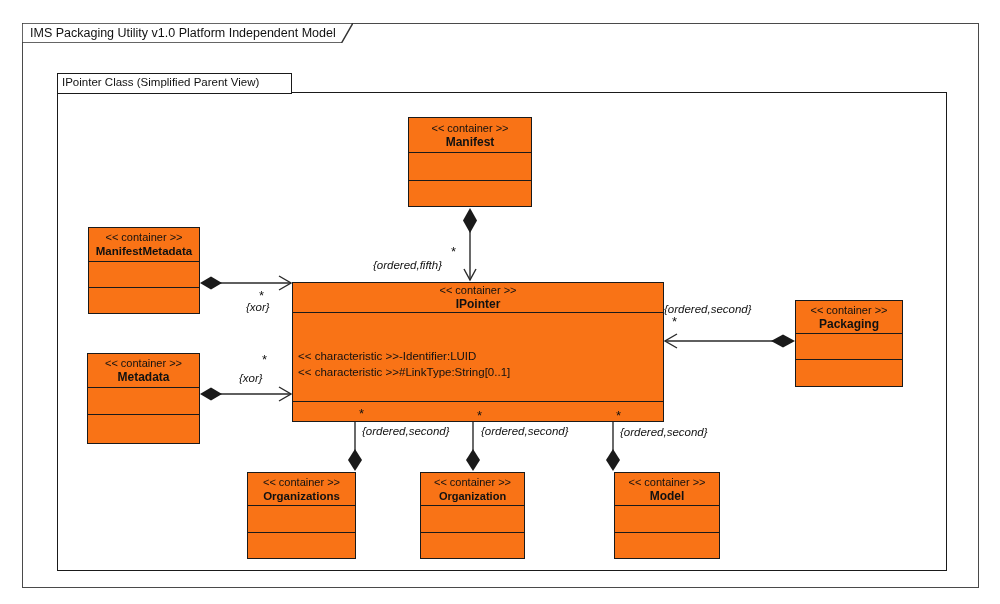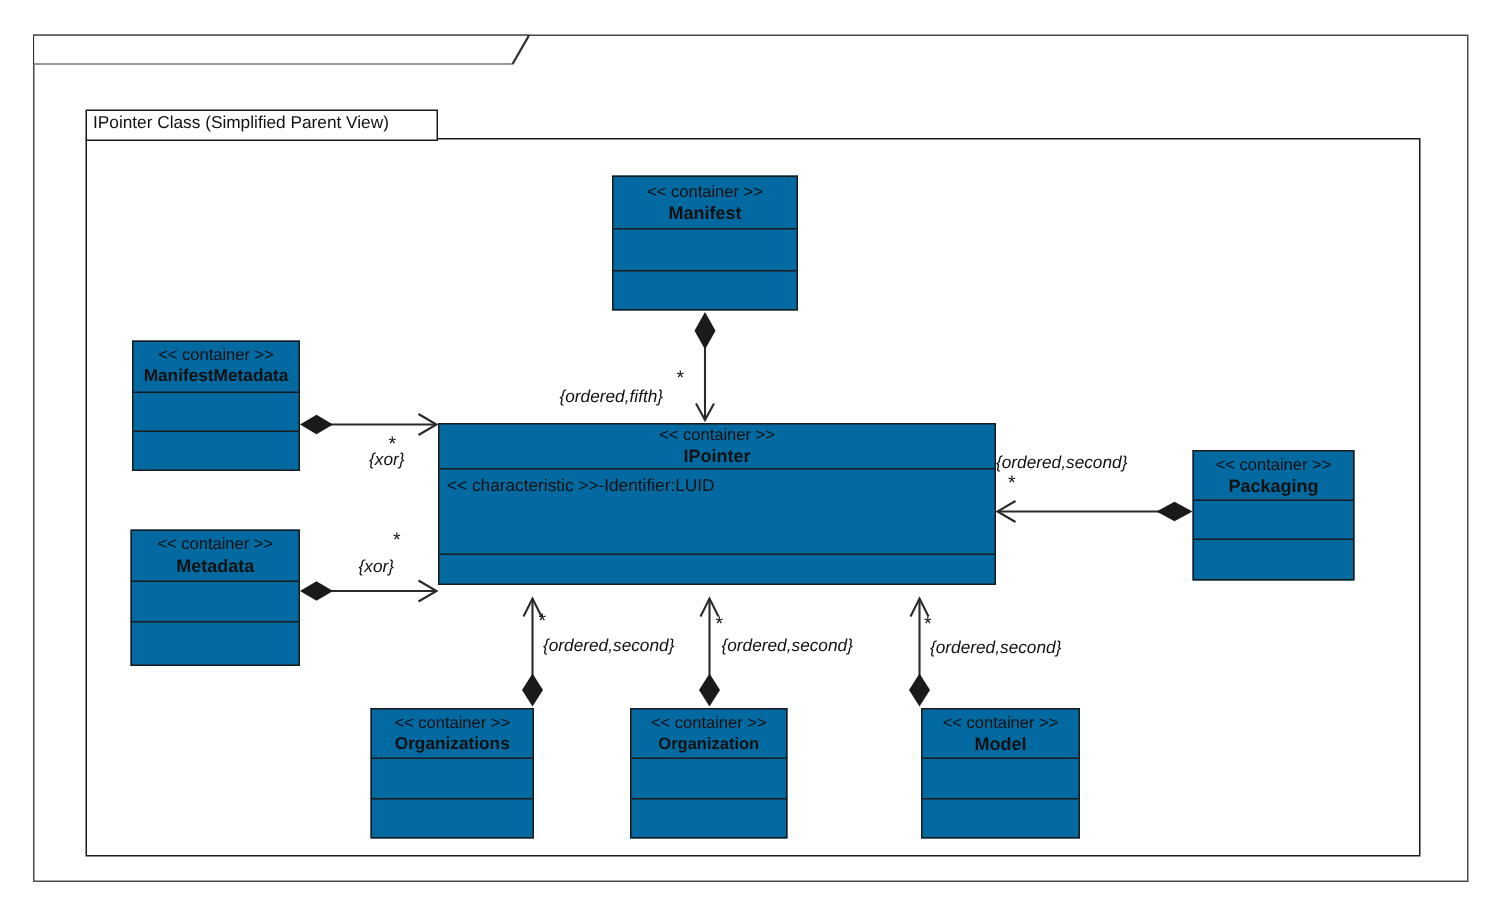--- a/index.html
+++ b/index.html
@@ -8,42 +8,43 @@
   .outer-frame{position:absolute;left:22px;top:23px;width:955px;height:563px;
                border:1.5px solid #4a4a4a;background:#ffffff;}
   .frame-tab-border{position:absolute;left:22px;top:23px;width:331px;height:20px;pointer-events:none;}
   .frame-title{position:absolute;left:30px;top:26px;font-size:12.5px;color:#111;white-space:nowrap;}
   .inner-frame{position:absolute;left:57px;top:92px;width:888px;height:477px;
                border:1.8px solid #1a1a1a;background:#ffffff;}
   .inner-tab{position:absolute;left:57px;top:73px;width:233px;height:19px;
              border:1.3px solid #1a1a1a;background:#ffffff;}
   .inner-title{position:absolute;left:62px;top:76px;font-size:11.5px;white-space:nowrap;}
   svg.overlay{position:absolute;left:0;top:0;width:1000px;height:604px;}
-  .uml-class{position:absolute;background:#0369a1;border:1.5px solid #1a1a1a;box-sizing:border-box;}
+  .uml-class{position:absolute;background:#f97316;border:1.5px solid #1a1a1a;box-sizing:border-box;}
   .hdr{box-sizing:border-box;display:flex;flex-direction:column;justify-content:center;
        align-items:center;border-bottom:1.5px solid #1a1a1a;}
   .stereo{font-size:11px;line-height:14px;white-space:nowrap;}
   .cname{font-size:12px;font-weight:bold;line-height:15px;white-space:nowrap;}
   .comp{box-sizing:border-box;border-bottom:1.5px solid #1a1a1a;}
   .comp:last-child{border-bottom:none;}
-  .attrs{padding:3px 0 0 5px;}
+  .attrs{padding:3px 0 0 5px;margin-top:32px;}
   .attr-line{font-size:11.5px;line-height:16px;white-space:nowrap;}
   .elabel{position:absolute;font-size:11.5px;white-space:nowrap;color:#111;font-style:italic;}
   .emult{position:absolute;font-size:13px;white-space:nowrap;color:#111;}
 </style>
 </head>
 <body>
 
 <div class="canvas">
 
   <div class="outer-frame"></div>
 
   <svg class="frame-tab-border" viewBox="0 0 331 20">
     <polygon points="0,0 331,0 319.5,20 0,20" fill="#ffffff" stroke="#333333" stroke-width="1.5"></polygon>
   </svg>
+  <div class="frame-title">IMS Packaging Utility v1.0 Platform Independent Model</div>
 
   <div class="inner-frame"></div>
   <div class="inner-tab"></div>
   <div class="inner-title">IPointer Class (Simplified Parent View)</div>
 
   <svg class="overlay">
 
     <g stroke="#2a2a2a" stroke-width="1.4" fill="none">
       <line x1="470" y1="231" x2="470" y2="280"></line>
       <polygon points="470,208 477,220.5 470,233 463,220.5" fill="#1a1a1a" stroke="none"></polygon>
@@ -114,20 +115,21 @@
     <div class="comp" style="height:28px;"></div>
   </div>
 
   <div class="uml-class" style="left:292px;top:282px;width:372px;">
     <div class="hdr" style="height:30px;">
       <div class="stereo">&lt;&lt; container &gt;&gt;</div>
       <div class="cname">IPointer</div>
     </div>
     <div class="comp attrs" style="height:57px;">
       <div class="attr-line">&lt;&lt; characteristic &gt;&gt;-Identifier:LUID</div>
+      <div class="attr-line">&lt;&lt; characteristic &gt;&gt;#LinkType:String[0..1]</div>
     </div>
     <div class="comp" style="height:19px;"></div>
   </div>
 
   <div class="uml-class" style="left:795px;top:300px;width:108px;">
     <div class="hdr" style="height:33px;">
       <div class="stereo">&lt;&lt; container &gt;&gt;</div>
       <div class="cname">Packaging</div>
     </div>
     <div class="comp" style="height:26px;"></div>

